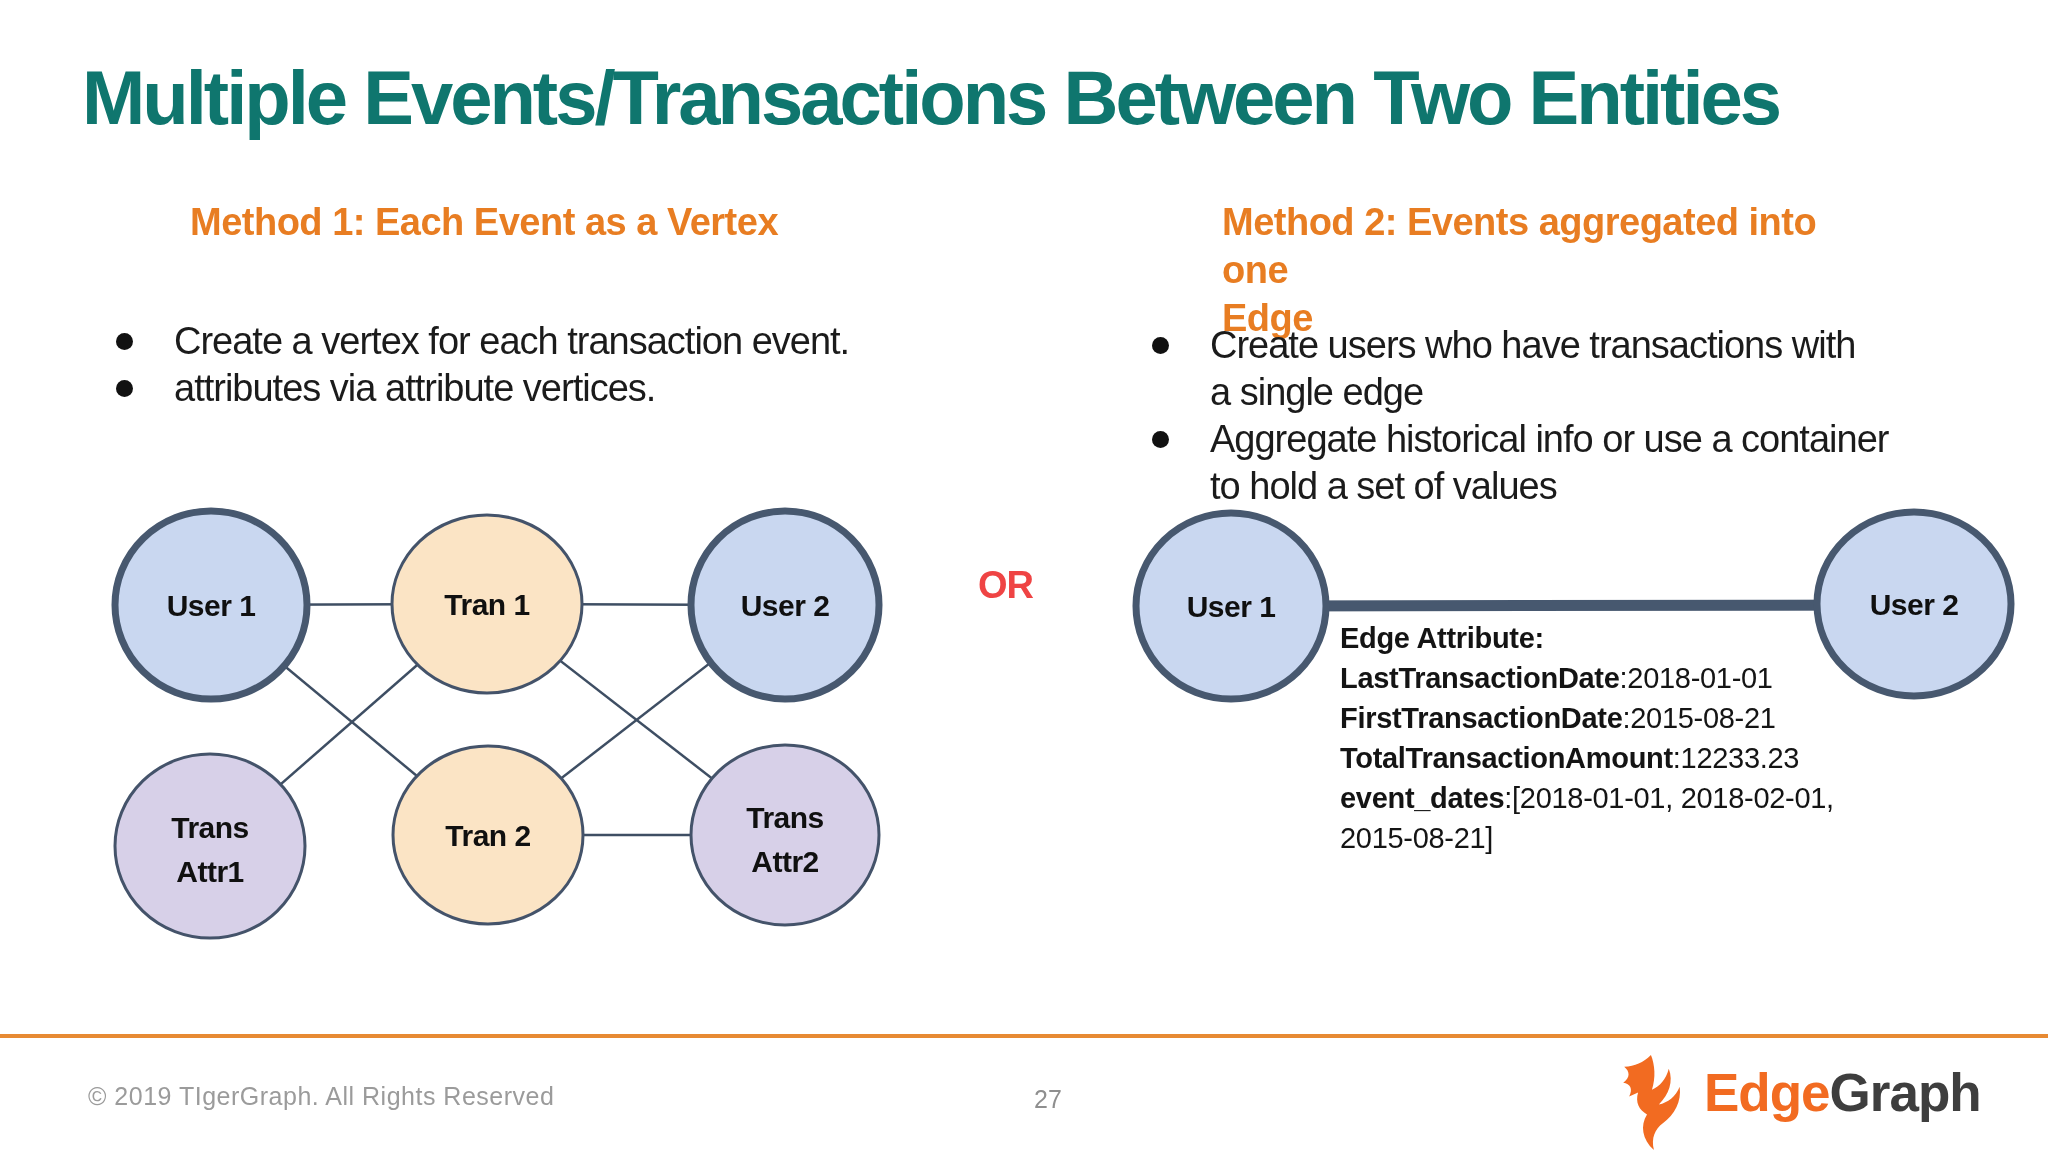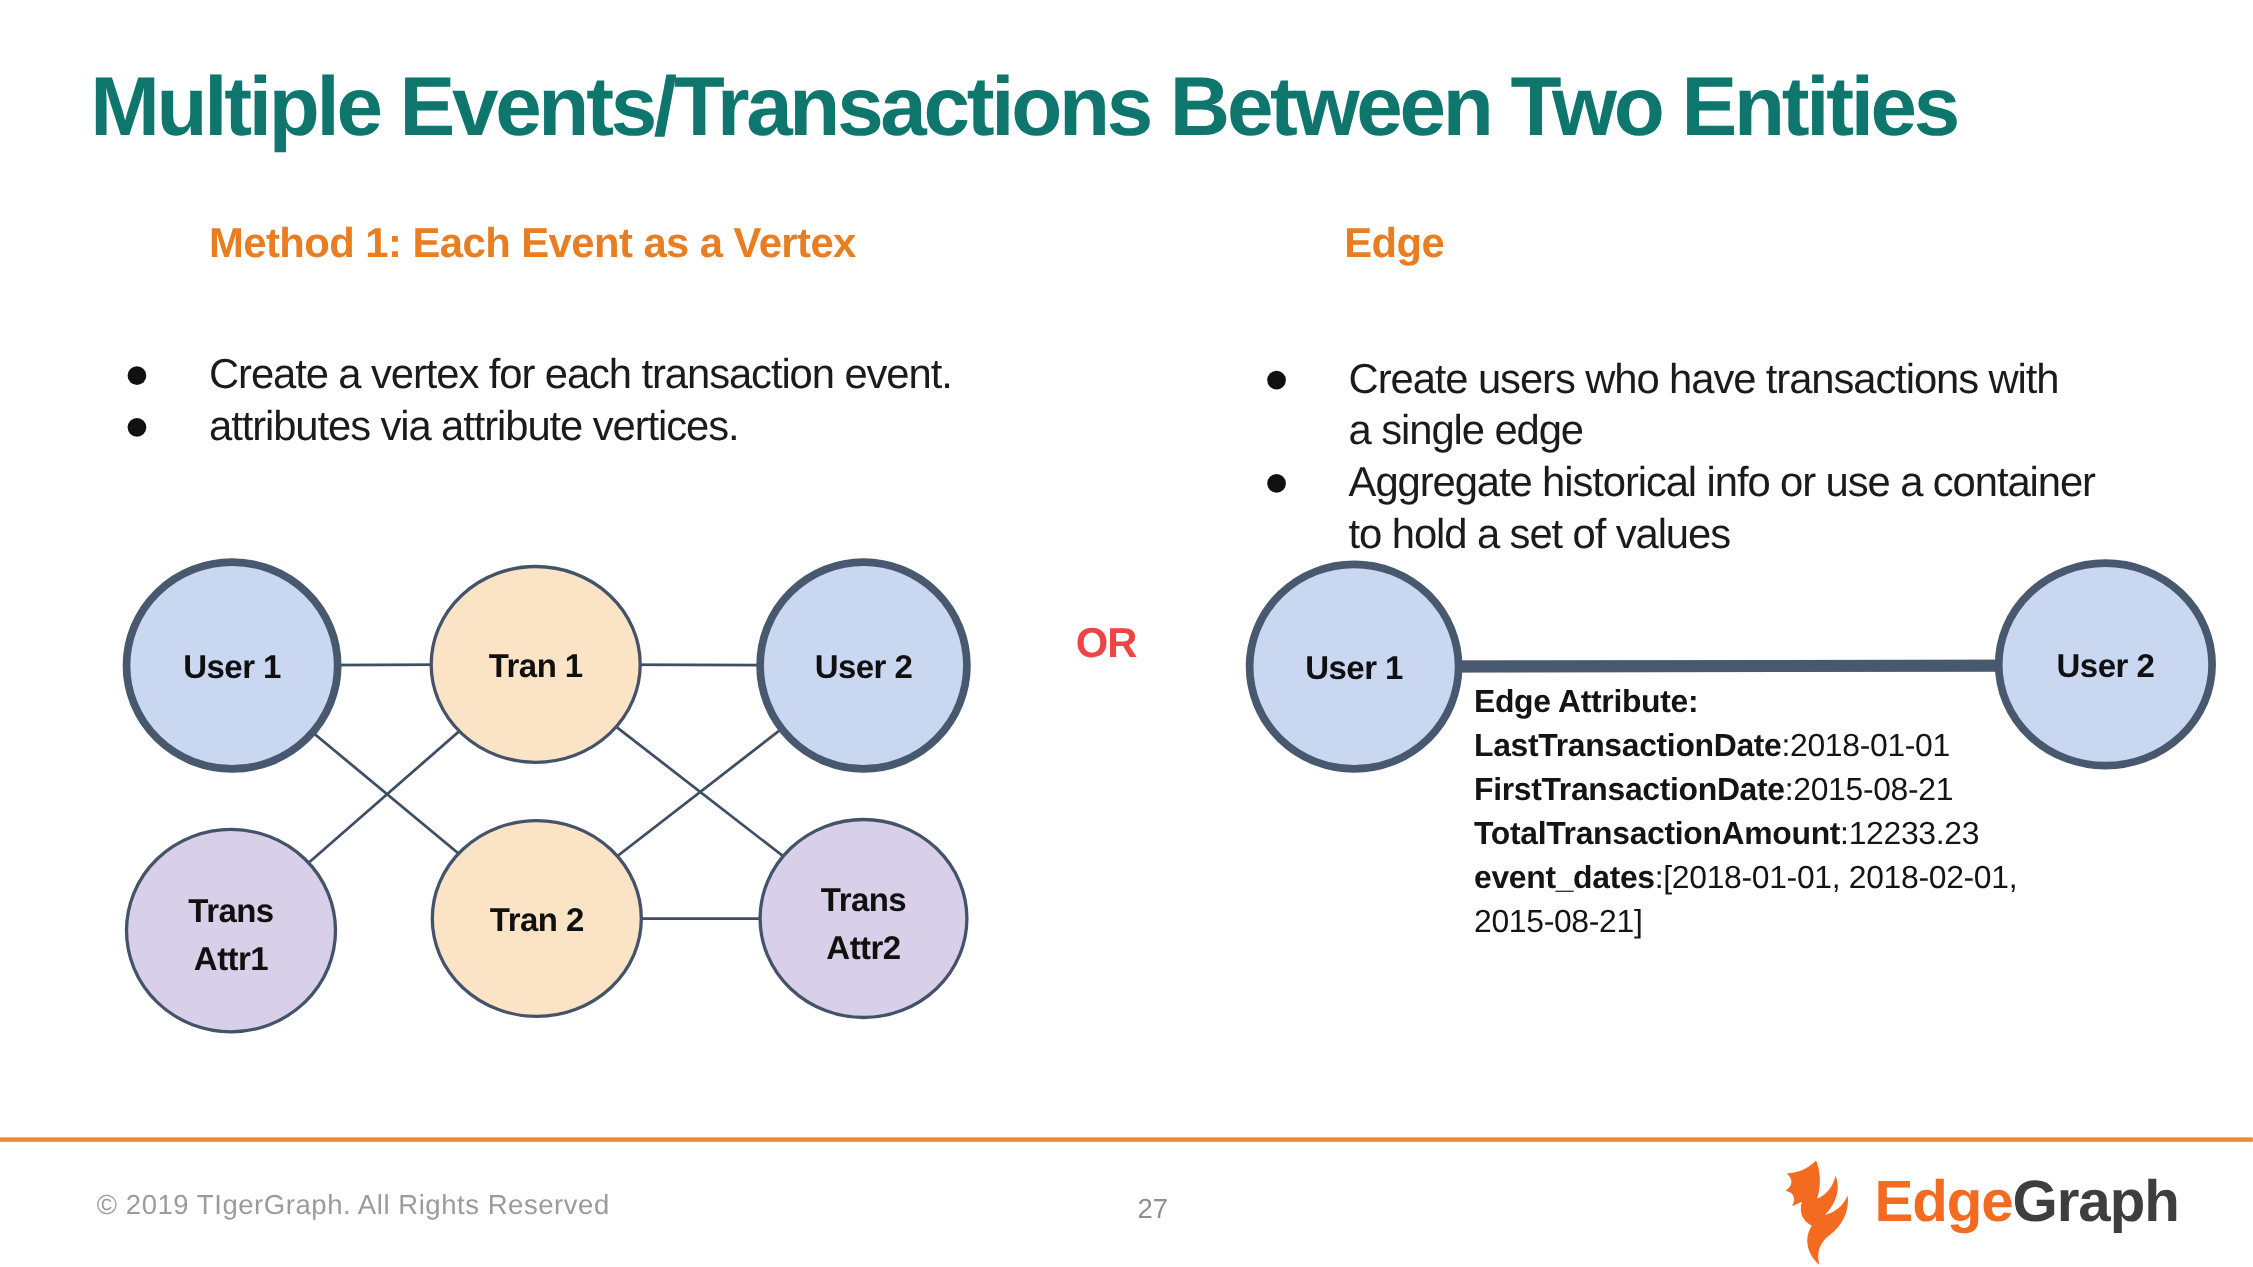--- a/index.html
+++ b/index.html
@@ -18,21 +18,21 @@
   .method-heading {
     font-size:38px; font-weight:bold; color:#E87D22; letter-spacing:-0.5px;
     line-height:48px;
   }
   #m1-heading { left:190px; top:198px; }
   #m2-heading { left:1222px; top:198px; width:660px; }
 
   .bullets { font-size:38px; color:#1b1b1b; letter-spacing:-1px; }
   #m1-bullets { left:116px; top:318px; width:900px; }
   #m2-bullets { left:1152px; top:322px; width:880px; }
-  .bullet-row { display:flex;gap:16px; }
+  .bullet-row { display:flex; }
   .bullet-dot {
     width:17px; height:17px; border-radius:50%; background:#111;
     margin-top:15px; flex:0 0 17px;
   }
   .bullet-lines { margin-left:41px; }
   .bullet-line { line-height:47px; white-space:nowrap; }
 
   #or-label {
     left:962px; top:564px; font-size:38px; font-weight:800;
     letter-spacing:-1px; color:#ef4444;margin-left:16px;
@@ -71,20 +71,21 @@
 </head>
 <body>
 
 <div id="slide">
 
   <h1 id="title" class="abs">Multiple Events/Transactions Between Two Entities</h1>
 
   <div id="m1-heading" class="abs method-heading">Method 1: Each Event as a Vertex</div>
 
   <div id="m2-heading" class="abs method-heading">
+    <div>Method 2: Events aggregated into one</div>
     <div>Edge</div>
   </div>
 
   <div id="m1-bullets" class="abs bullets">
     <div class="bullet-row">
       <span class="bullet-dot"></span>
       <div class="bullet-lines">
         <div class="bullet-line">Create a vertex for each transaction event.</div>
       </div>
     </div>

